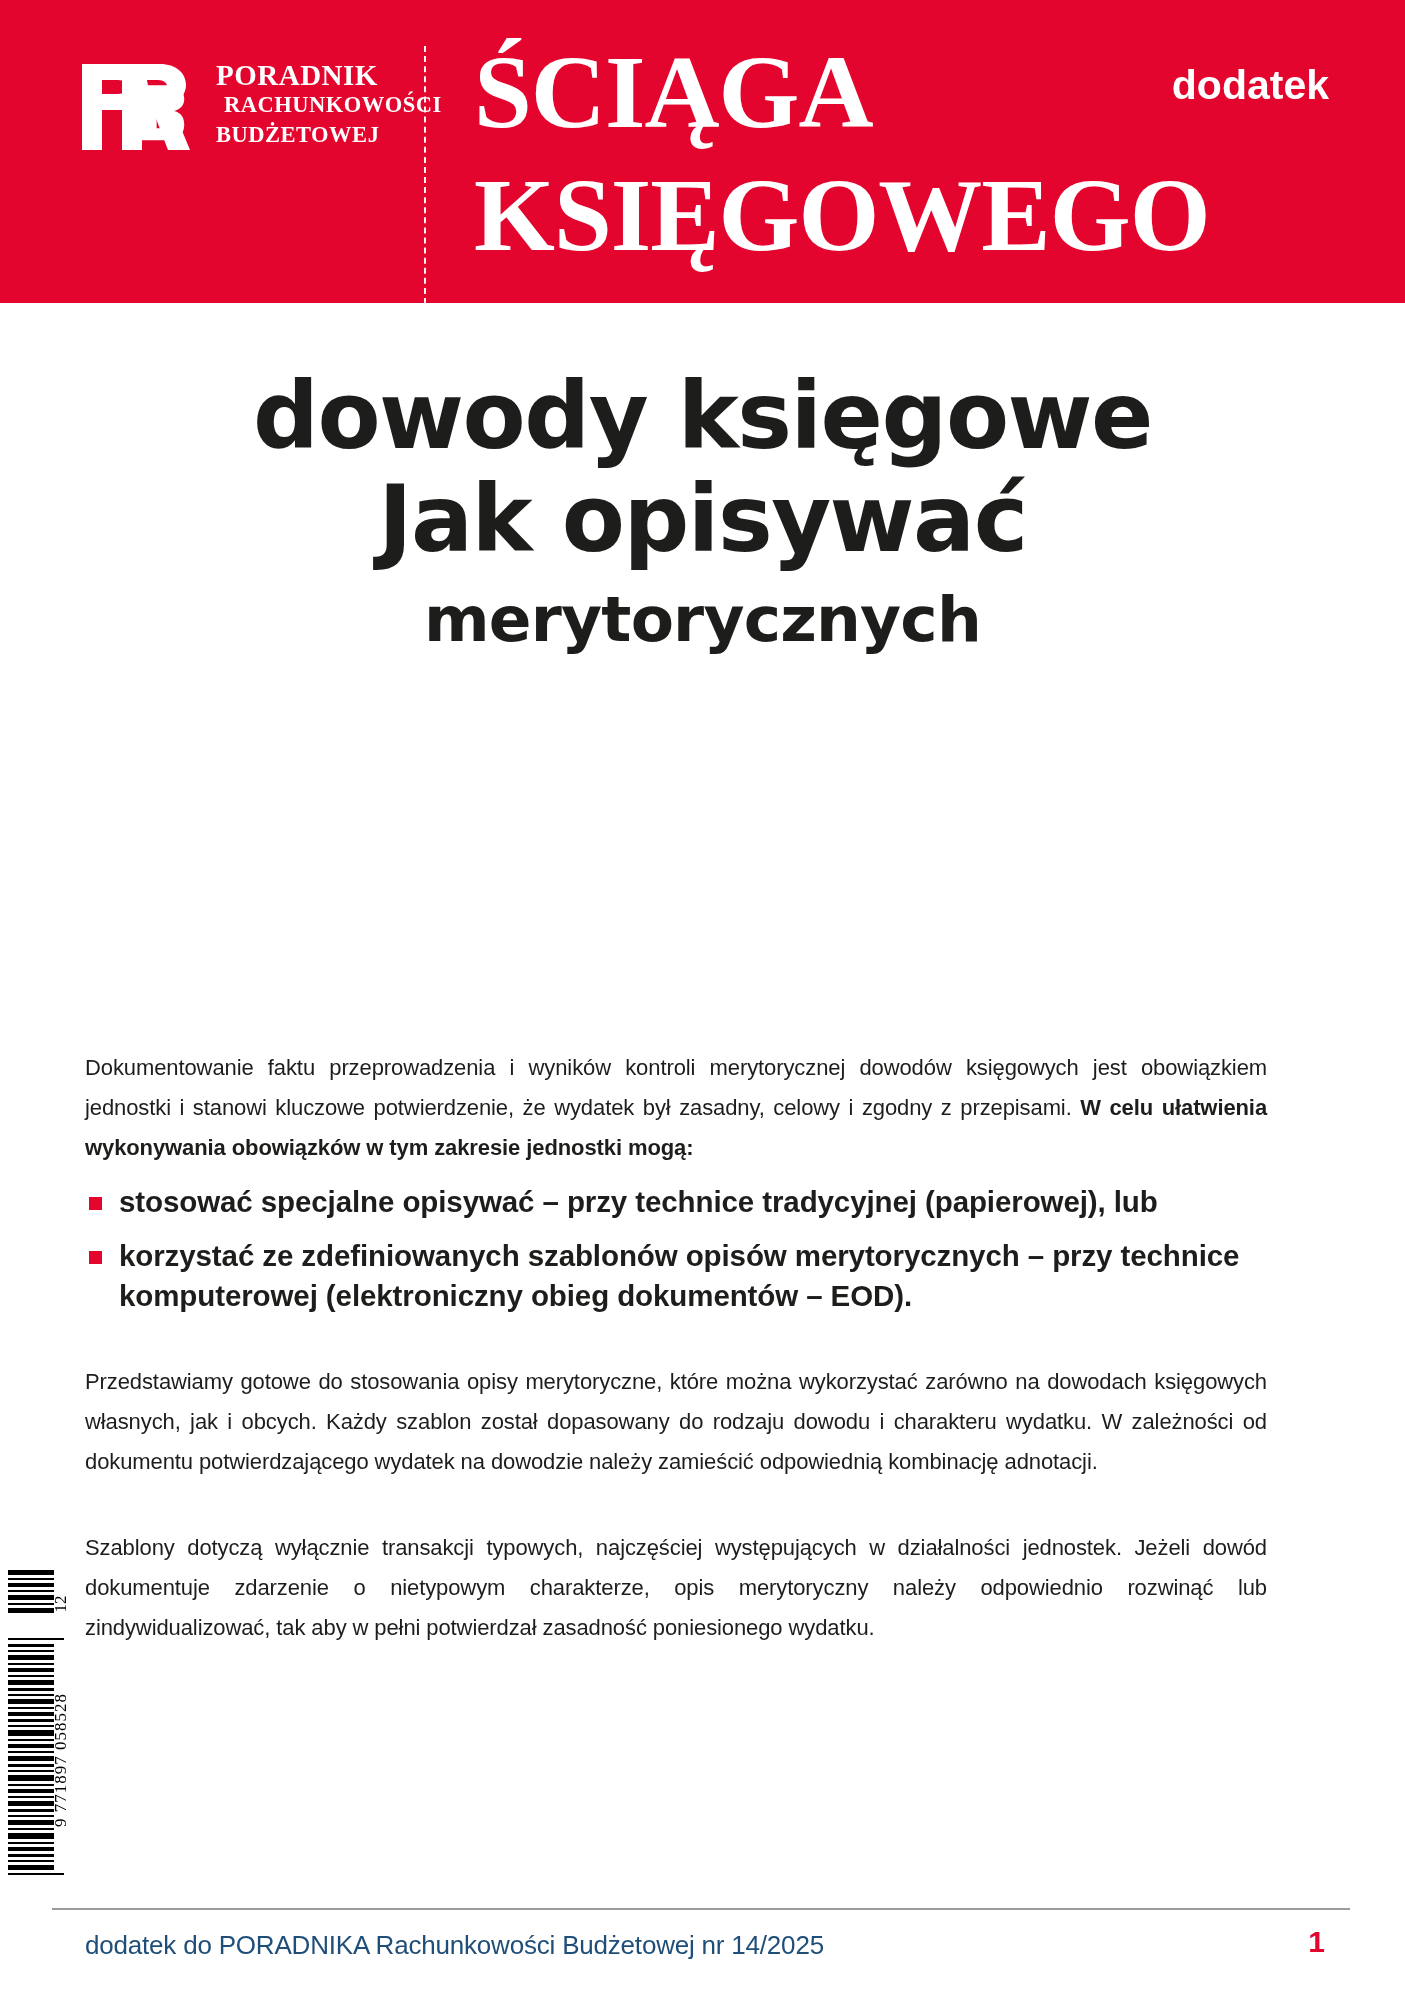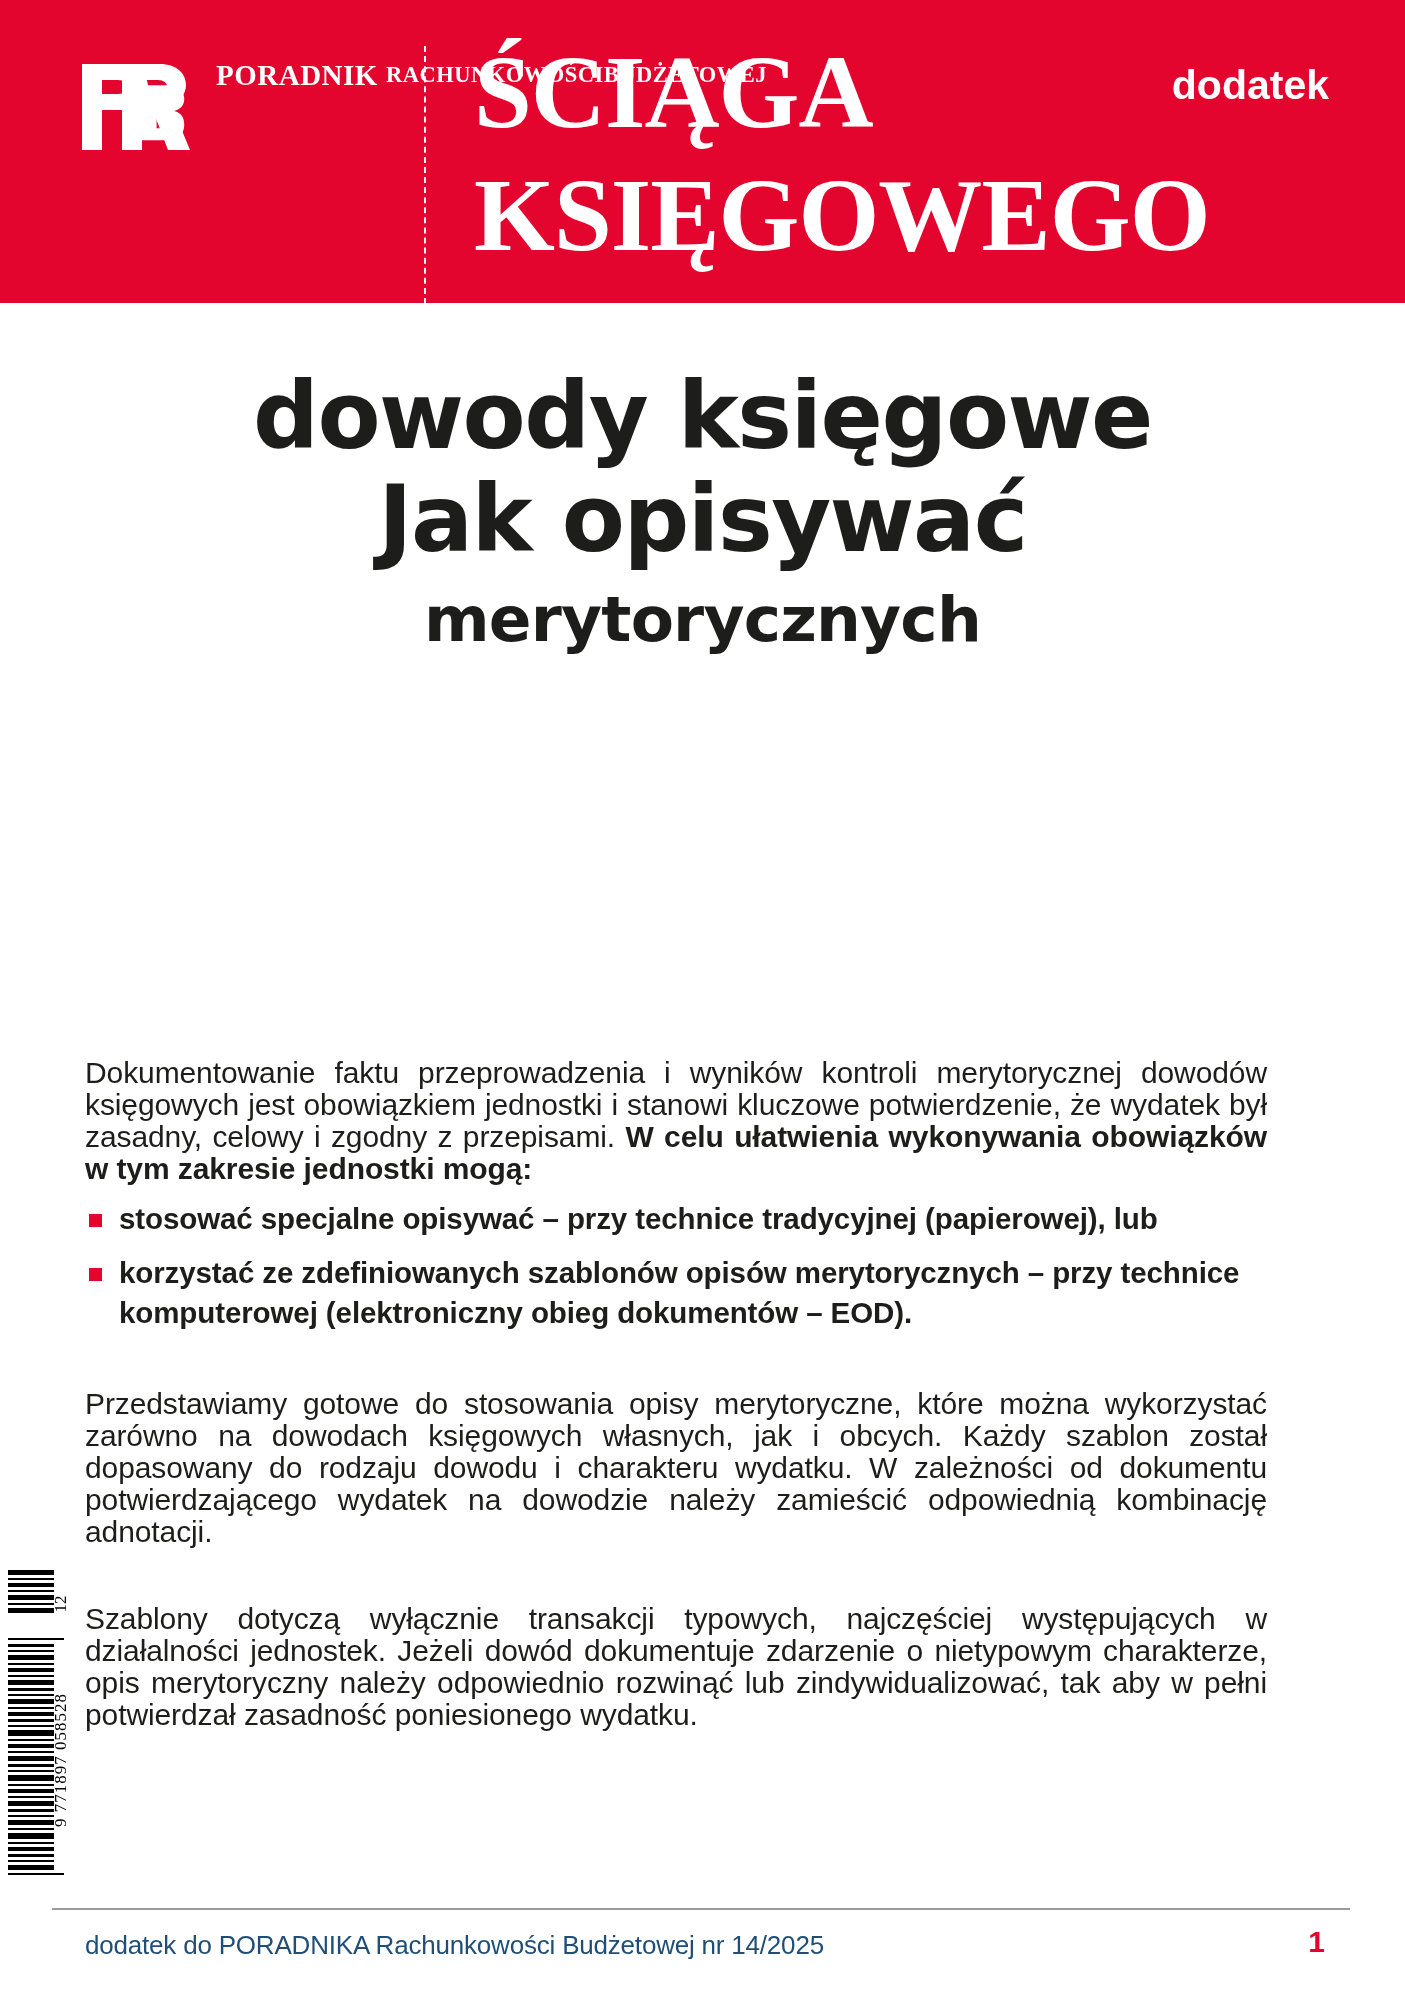--- a/index.html
+++ b/index.html
@@ -17,21 +17,21 @@
     width:1405px; height:303px;
     background:#e3052e;
     overflow:hidden;
   }
   .brand-block {
     position:absolute; left:80px; top:58px;
     display:flex; align-items:flex-start; gap:14px;
   }
   .prb-mark { width:122px; height:98px; display:block; }
   .brand-words {
-    display:flex; flex-direction:row;
+    display:flex; flex-direction:column;
     color:#fff;
     font-family:"Liberation Serif", serif;
     font-weight:bold;
     letter-spacing:0.5px;
     padding-top:2px;
     justify-content:flex-end;
   }
   .brand-words .w1 { font-size:29px; line-height:30px; }
   .brand-words .w2 { font-size:22.5px; line-height:30px;margin-left:8px; }
   .brand-words .w3 { font-size:22.5px; line-height:30px; }
@@ -98,26 +98,25 @@
   .title-sub .sline { display:block; }
 
   
   .content {
     position:absolute; left:85px; top:1048px;
     width:1182px;
     color:#1d1d1b;
     font-family:"Liberation Sans", sans-serif;
   }
   p.para {
-    font-size:30px;
-    line-height:32px;
+    font-size:22px;
+    line-height:40px;
     text-align:justify;
     margin-bottom:0;
     letter-spacing:-0.1px;
-    margin-top:9px;
   }
   p.para b { font-weight:bold; }
   .gap-2 { height:46px; }
   .gap-3 { height:46px; }
 
   ul.bullets { list-style:none; margin:0; padding:0; }
   ul.bullets li {
     position:relative;
     padding-left:34px;
     font-size:29.5px;

